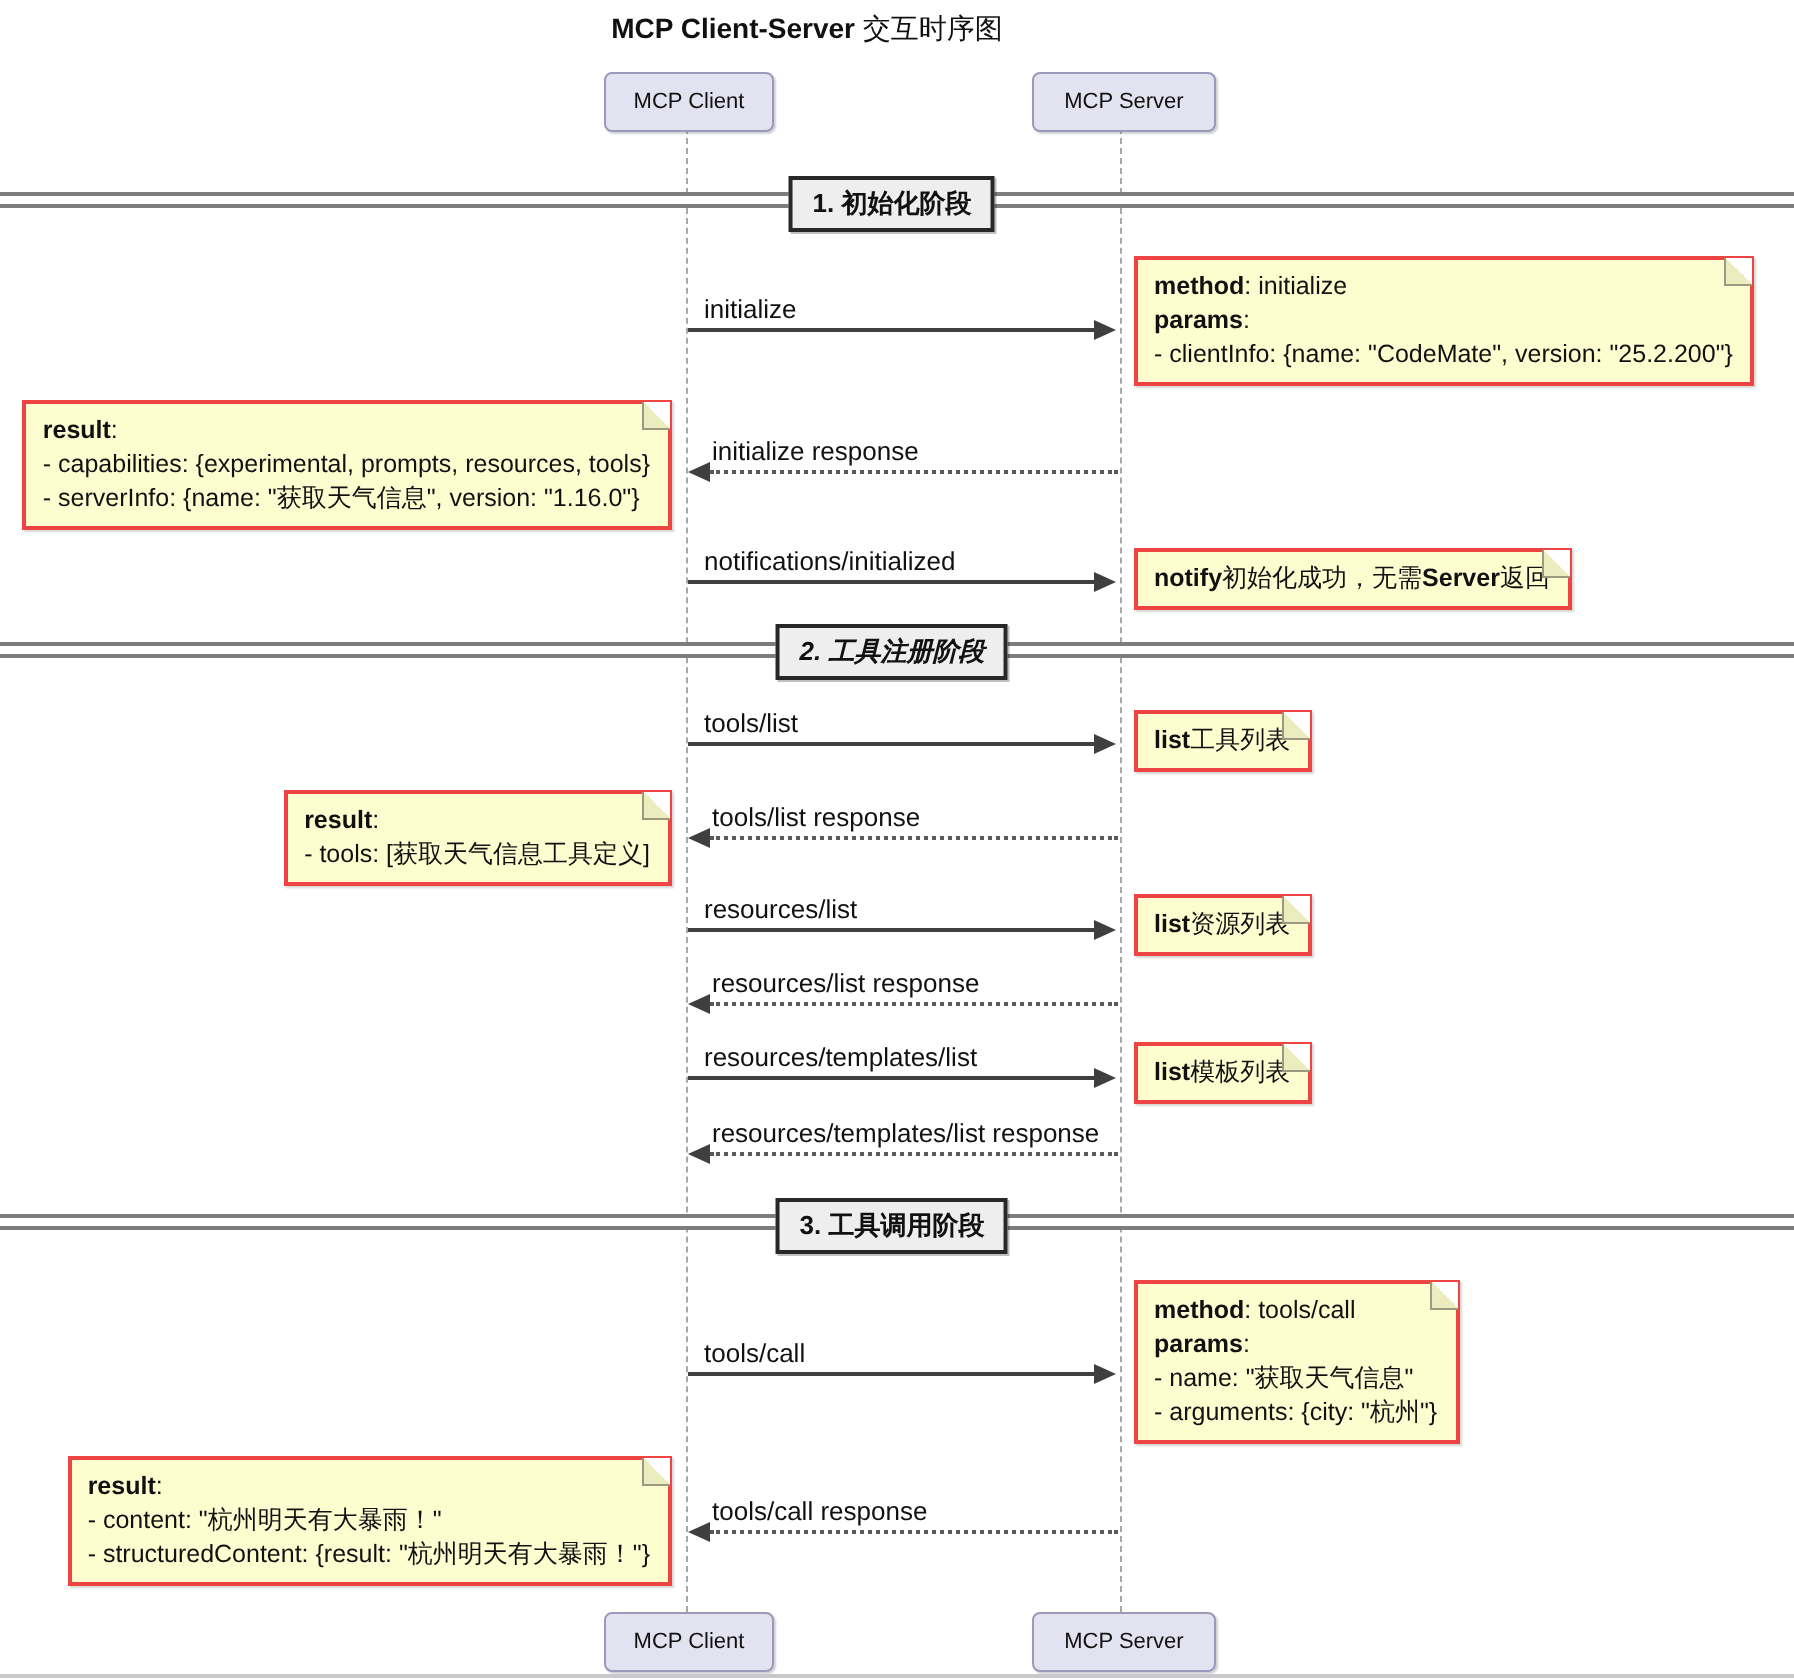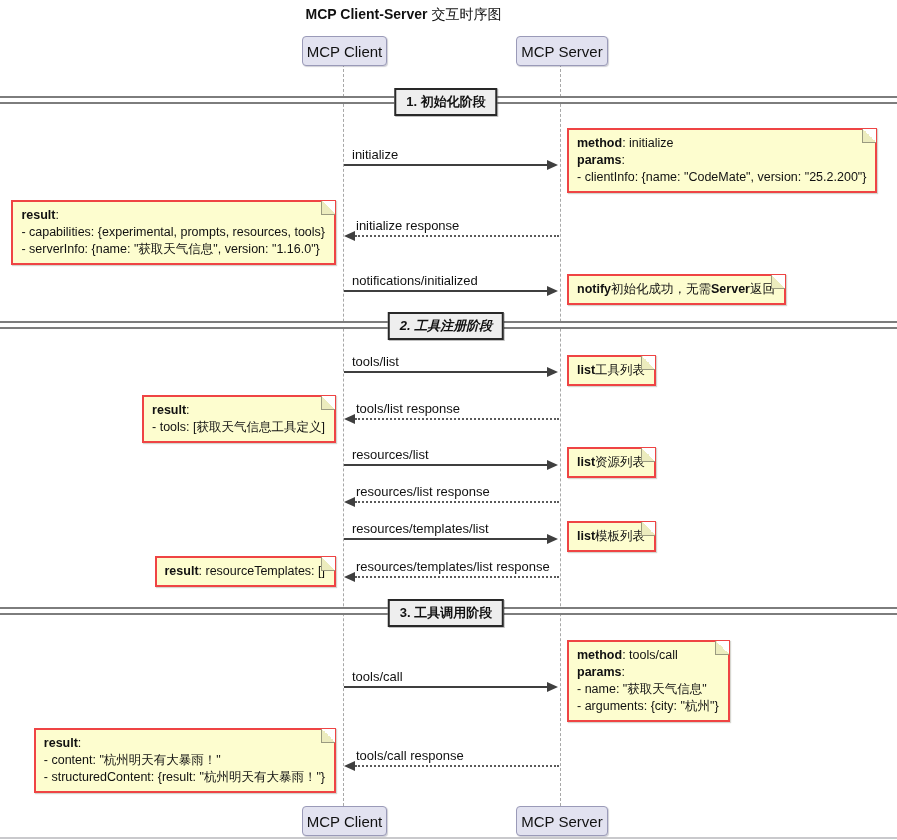--- a/index.html
+++ b/index.html
@@ -2,21 +2,21 @@
 <html><head>
 <meta charset="utf-8">
 <style>
   html,body{margin:0;padding:0;background:#fff;}
   .canvas{position:relative;width:897px;height:840px;background:#fff;overflow:hidden;
           font-family:"Liberation Sans","DejaVu Sans",sans-serif;color:#111;}
   .title{position:absolute;top:6px;left:0;width:807px;text-align:center;font-size:14px;}
   .title b{font-weight:bold;}
   .participant{position:absolute;display:flex;align-items:center;justify-content:center;
                background:#E2E2F0;border:1px solid #9A9AB8;border-radius:4px;
-               font-size:15px;box-shadow:1px 1px 1px rgba(120,120,140,.35);}
+               font-size:11px;box-shadow:1px 1px 1px rgba(120,120,140,.35);}
   .lifeline{position:absolute;width:0;border-left:1px dashed #A8A8A8;}
   .divband{position:absolute;left:0;width:897px;height:4px;background:#fff;
            border-top:2px solid #7d7d7d;border-bottom:2px solid #7d7d7d;}
   .divbox{position:absolute;transform:translateX(-50%);background:#EEEEEE;
           border:2px solid #282828;font-weight:bold;font-size:13px;padding:3px 10px;
           white-space:nowrap;box-shadow:1px 1px 0 rgba(0,0,0,.25);}
   .msg-label{position:absolute;font-size:13px;white-space:nowrap;}
   .line-solid{position:absolute;height:0;border-top:2px solid #3f3f3f;}
   .line-dotted{position:absolute;height:0;border-top:2px dotted #5a5a5a;}
   .head-right{position:absolute;width:0;height:0;border-top:5px solid transparent;
@@ -128,24 +128,20 @@
 
   <div class="note" style="left:567px;top:521px;">
     <i class="fold"></i>
     <div class="nline"><b>list</b><span>模板列表</span></div>
   </div>
 
   <div class="msg-label" style="left:356px;top:559px;">resources/templates/list response</div>
   <div class="line-dotted" style="left:355px;top:576px;width:204px;"></div>
   <div class="head-left" style="left:344px;top:572px;"></div>
 
-  <div class="note" style="right:561px;top:556px;">
-    <i class="fold"></i>
-    <div class="nline"><b>result</b><span>: resourceTemplates: []</span></div>
-  </div>
 
   <div class="divband" style="top:607px;"></div>
   <div class="divbox" style="left:446px;top:599px;">3. 工具调用阶段</div>
 
   <div class="msg-label" style="left:352px;top:669px;">tools/call</div>
   <div class="line-solid" style="left:344px;top:686px;width:204px;"></div>
   <div class="head-right" style="left:547px;top:682px;"></div>
 
   <div class="note" style="left:567px;top:640px;">
     <i class="fold"></i>

